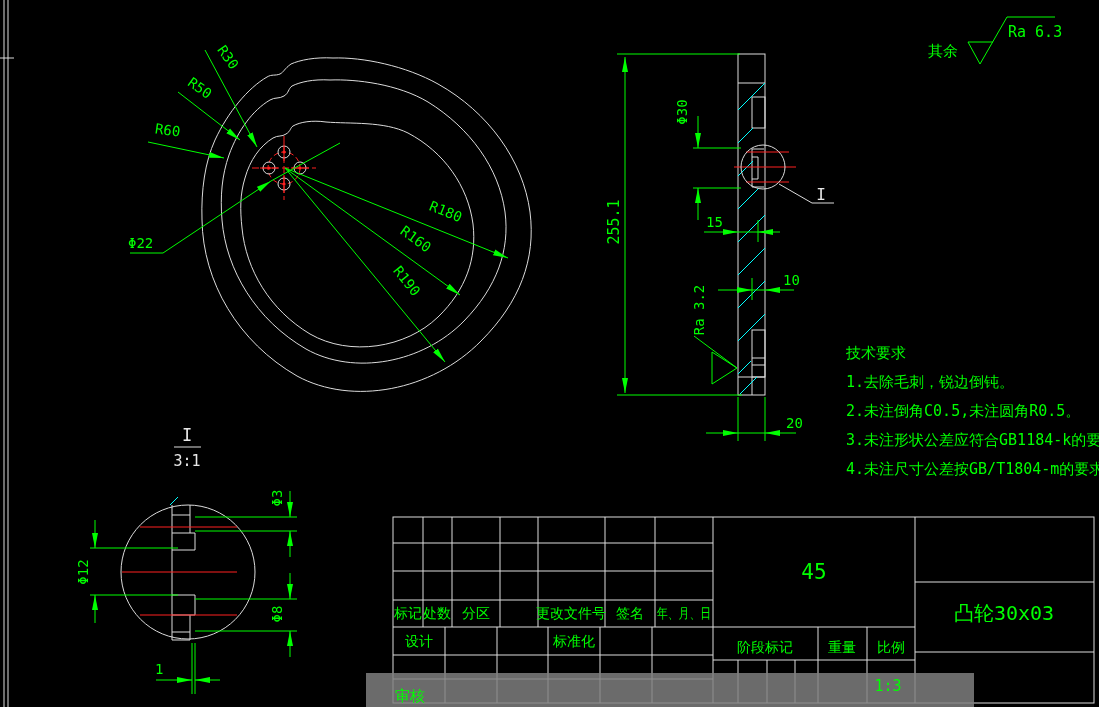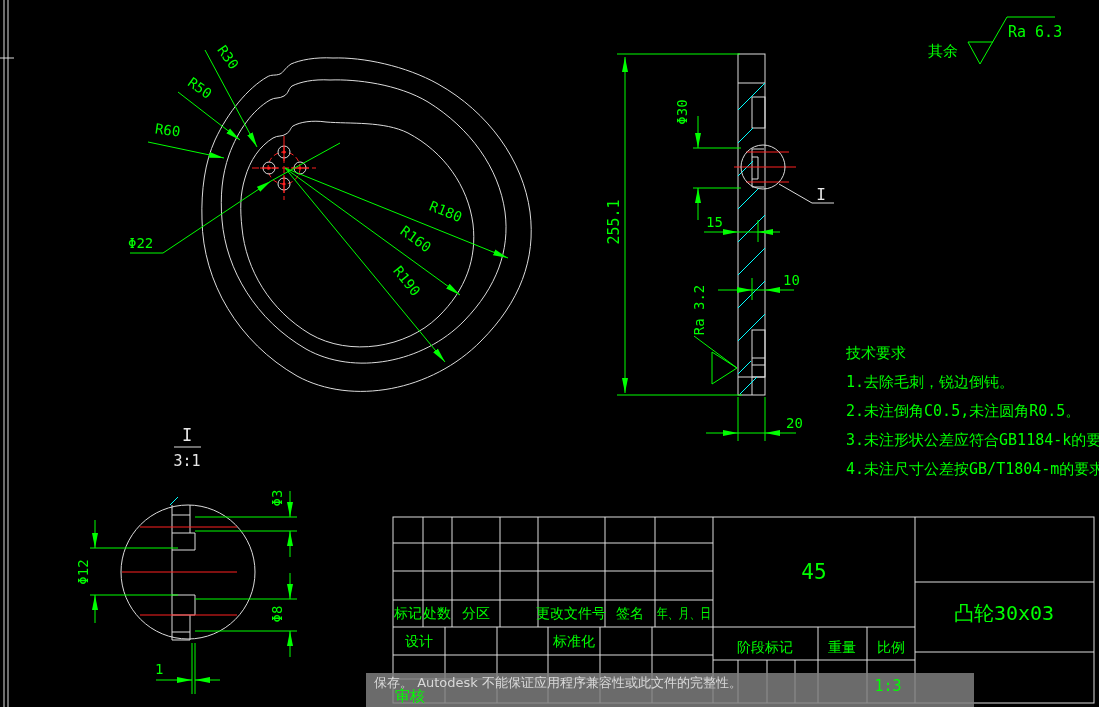--- a/index.html
+++ b/index.html
@@ -279,21 +279,20 @@
     <text class="tg" x="574" y="646" text-anchor="middle">标准化</text>
     <text x="814" y="579" text-anchor="middle" fill="#00ff00" font-size="21">45</text>
     <text x="1004" y="620" text-anchor="middle" fill="#00ff00" font-size="20">凸轮30x03</text>
     <text class="tg" x="765" y="652" text-anchor="middle">阶段标记</text>
     <text class="tg" x="842" y="652" text-anchor="middle">重量</text>
     <text class="tg" x="891" y="652" text-anchor="middle">比例</text>
   </g>
 </svg>
 
 <div id="overlay">
-  <div>保存。 Autodesk 不能保证应用程序兼容性或此文件的完整性。</div>
 </div>
 
 <svg id="toplayer" width="1099" height="707" viewBox="0 0 1099 707">
   <text class="tg15" x="395" y="701">审核</text>
   <text class="tg15" x="888" y="691" text-anchor="middle">1:3</text>
 </svg>
 
 </div>
 
 </body></html>

